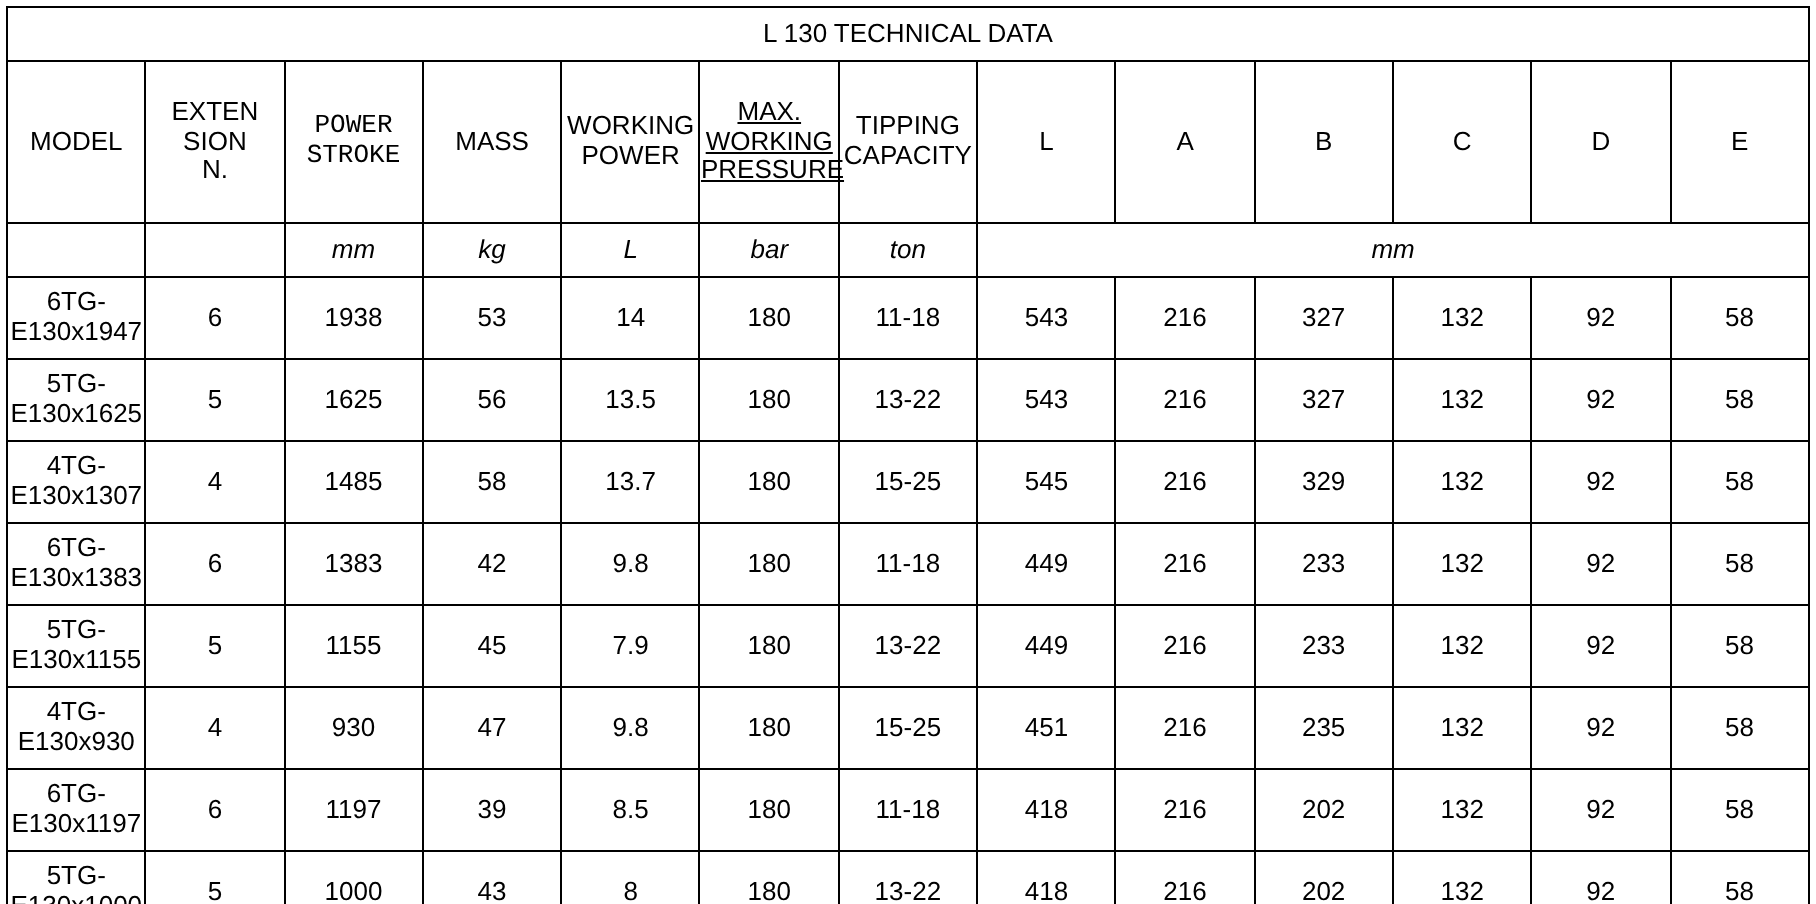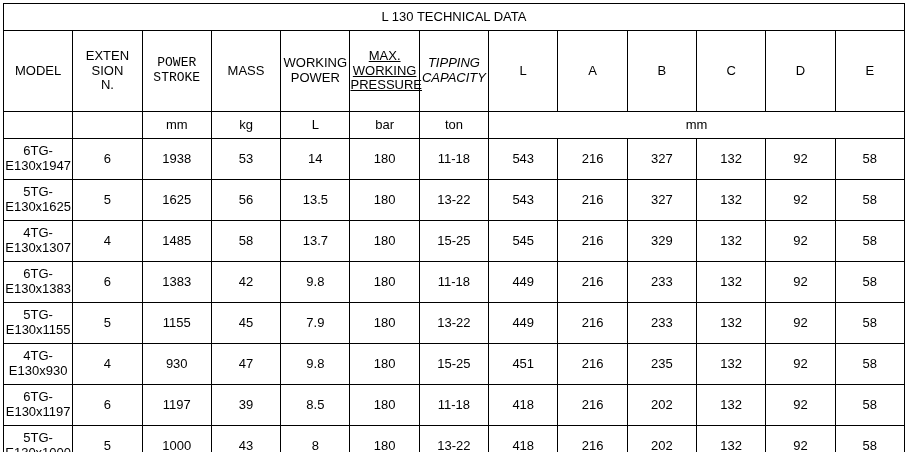--- a/index.html
+++ b/index.html
@@ -39,37 +39,38 @@
     height: 26px;
   }
   .hdr-cell {
     font-size: 13px;
     height: 80px;
     padding: 0 2px;
   }
   .unit-cell {
     font-size: 13px;
     height: 26px;
+    font-style: italic;
   }
   .model-cell {
     font-size: 13px;
     line-height: 1.15;
     padding: 1px 2px;
     margin-left: 30px;
   }
   .data-row td {
     height: 40px;
   }
   .c-model { width: 106px; }
   .c-ext   { width: 72px; margin-top: 36px; }
   .c-ps    { width: 78px; font-family: Liberation Mono, monospace; }
   .c-mass  { width: 60px; }
   .c-wv    { width: 88px; }
   .c-mwp   { width: 102px; text-decoration: underline; }
-  .c-tc    { width: 100px; font-style: italic; }
+  .c-tc    { width: 100px; }
   .c-l     { width: 54px; }
   .c-a     { width: 42px; }
   .c-b     { width: 42px; }
   .c-c     { width: 42px; }
   .c-d     { width: 40px; }
   .c-e     { width: 40px; }
 </style>
 </head>
 <body>
 

